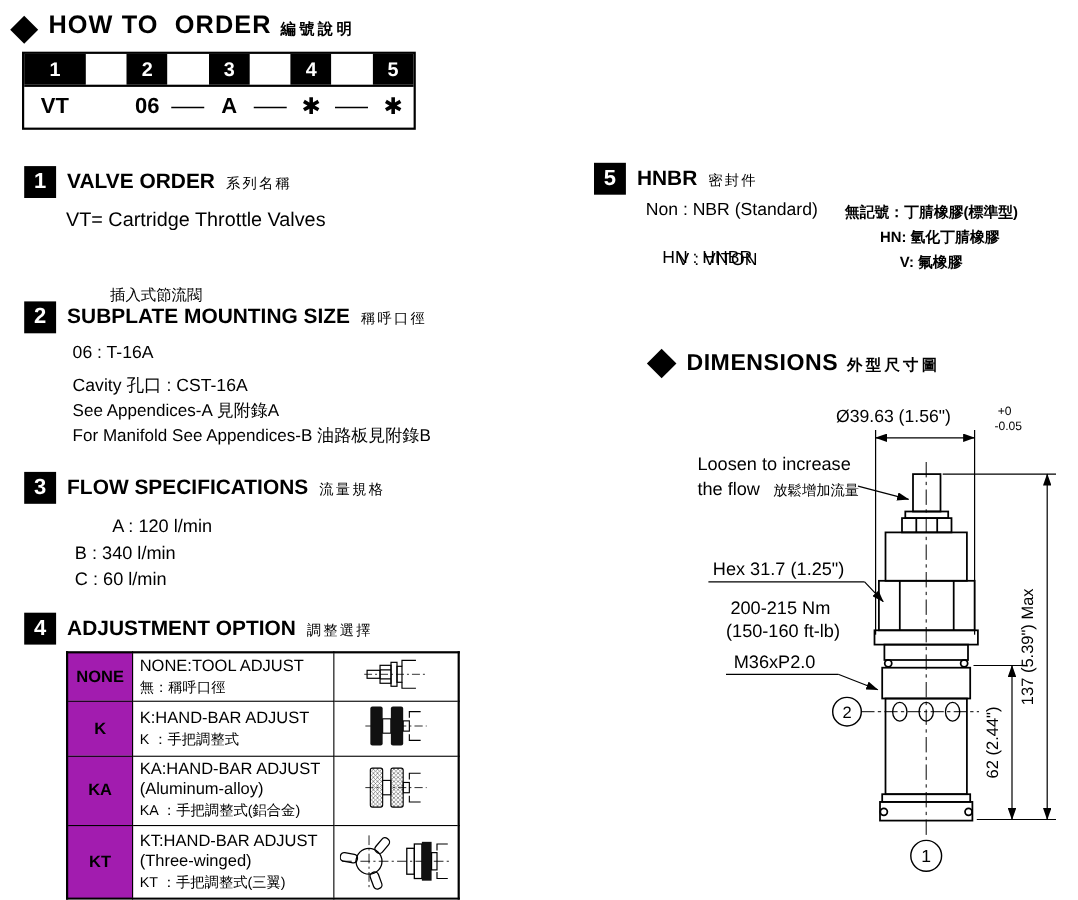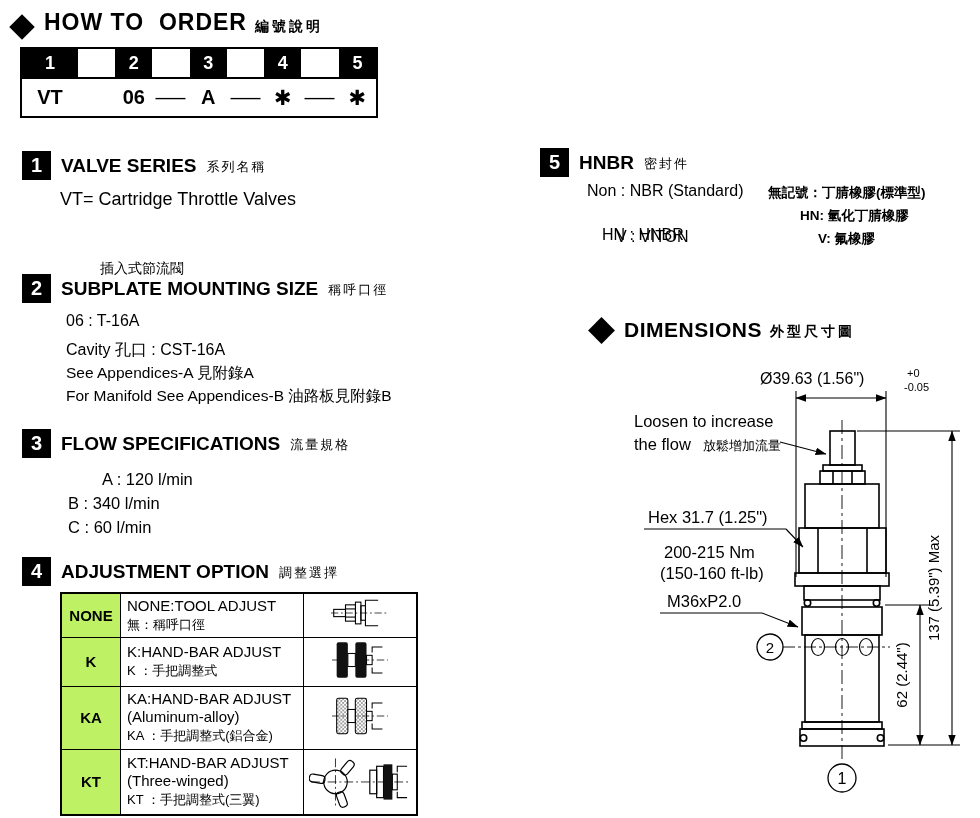--- a/index.html
+++ b/index.html
@@ -28,21 +28,21 @@
   
   .sec{display:flex;align-items:center;gap:10px;}
   .numbox{width:29px;height:29px;background:#000;color:#fff;font-size:20px;font-weight:bold;
           display:flex;align-items:center;justify-content:center;flex:0 0 auto;}
   .sec-title{font-size:19px;font-weight:bold;}
   .sec-zh{font-size:13px;font-weight:normal;letter-spacing:2px;margin-top:3px;}
   .bodyline{font-size:16px;}
   
   table.adj{left:60px;top:592px;border-collapse:collapse;border:2px solid #000;table-layout:fixed;}
   table.adj td{border:1.5px solid #000;vertical-align:middle;}
-  td.code{width:56px;background:#bef264;text-align:center;font-weight:bold;font-size:15px;}
+  td.code{width:56px;background:#a21caf;text-align:center;font-weight:bold;font-size:15px;}
   td.desc{width:174px;padding:2px 2px 2px 6px;font-size:15px;line-height:18px;}
   td.desc .l2:empty{display:none;}
   td.desc .lzh{font-size:13px;margin-top:1px;}
   td.ico{width:110px;text-align:center;}
   
   .seal-en{font-size:16px;white-space:pre;}
   .seal-zh{font-size:13.5px;font-weight:bold;white-space:pre;}
   
   .dim-header{left:587px;top:318px;display:flex;align-items:center;gap:8px;}
   .dim-title{font-size:21px;font-weight:bold;letter-spacing:0.5px;}
@@ -77,21 +77,21 @@
     <div class="ot-cell">A</div>
     <div class="ot-cell dash">—</div>
     <div class="ot-cell star">✱</div>
     <div class="ot-cell dash">—</div>
     <div class="ot-cell star">✱</div>
   </div>
 </div>
 
 <div class="abs sec" style="left:22px;top:151px;">
   <span class="numbox">1</span>
-  <span class="sec-title">VALVE SERIES</span>
+  <span class="sec-title">VALVE ORDER</span>
   <span class="sec-zh">系列名稱</span>
 </div>
 <div class="abs bodyline" style="left:60px;top:189px;font-size:18px;">VT= Cartridge Throttle Valves</div>
 <div class="abs bodyline" style="left:100px;top:214px;font-size:14px;margin-top:46px;">插入式節流閥</div>
 
 <div class="abs sec" style="left:22px;top:274px;">
   <span class="numbox">2</span>
   <span class="sec-title">SUBPLATE MOUNTING SIZE</span>
   <span class="sec-zh">稱呼口徑</span>
 </div>

